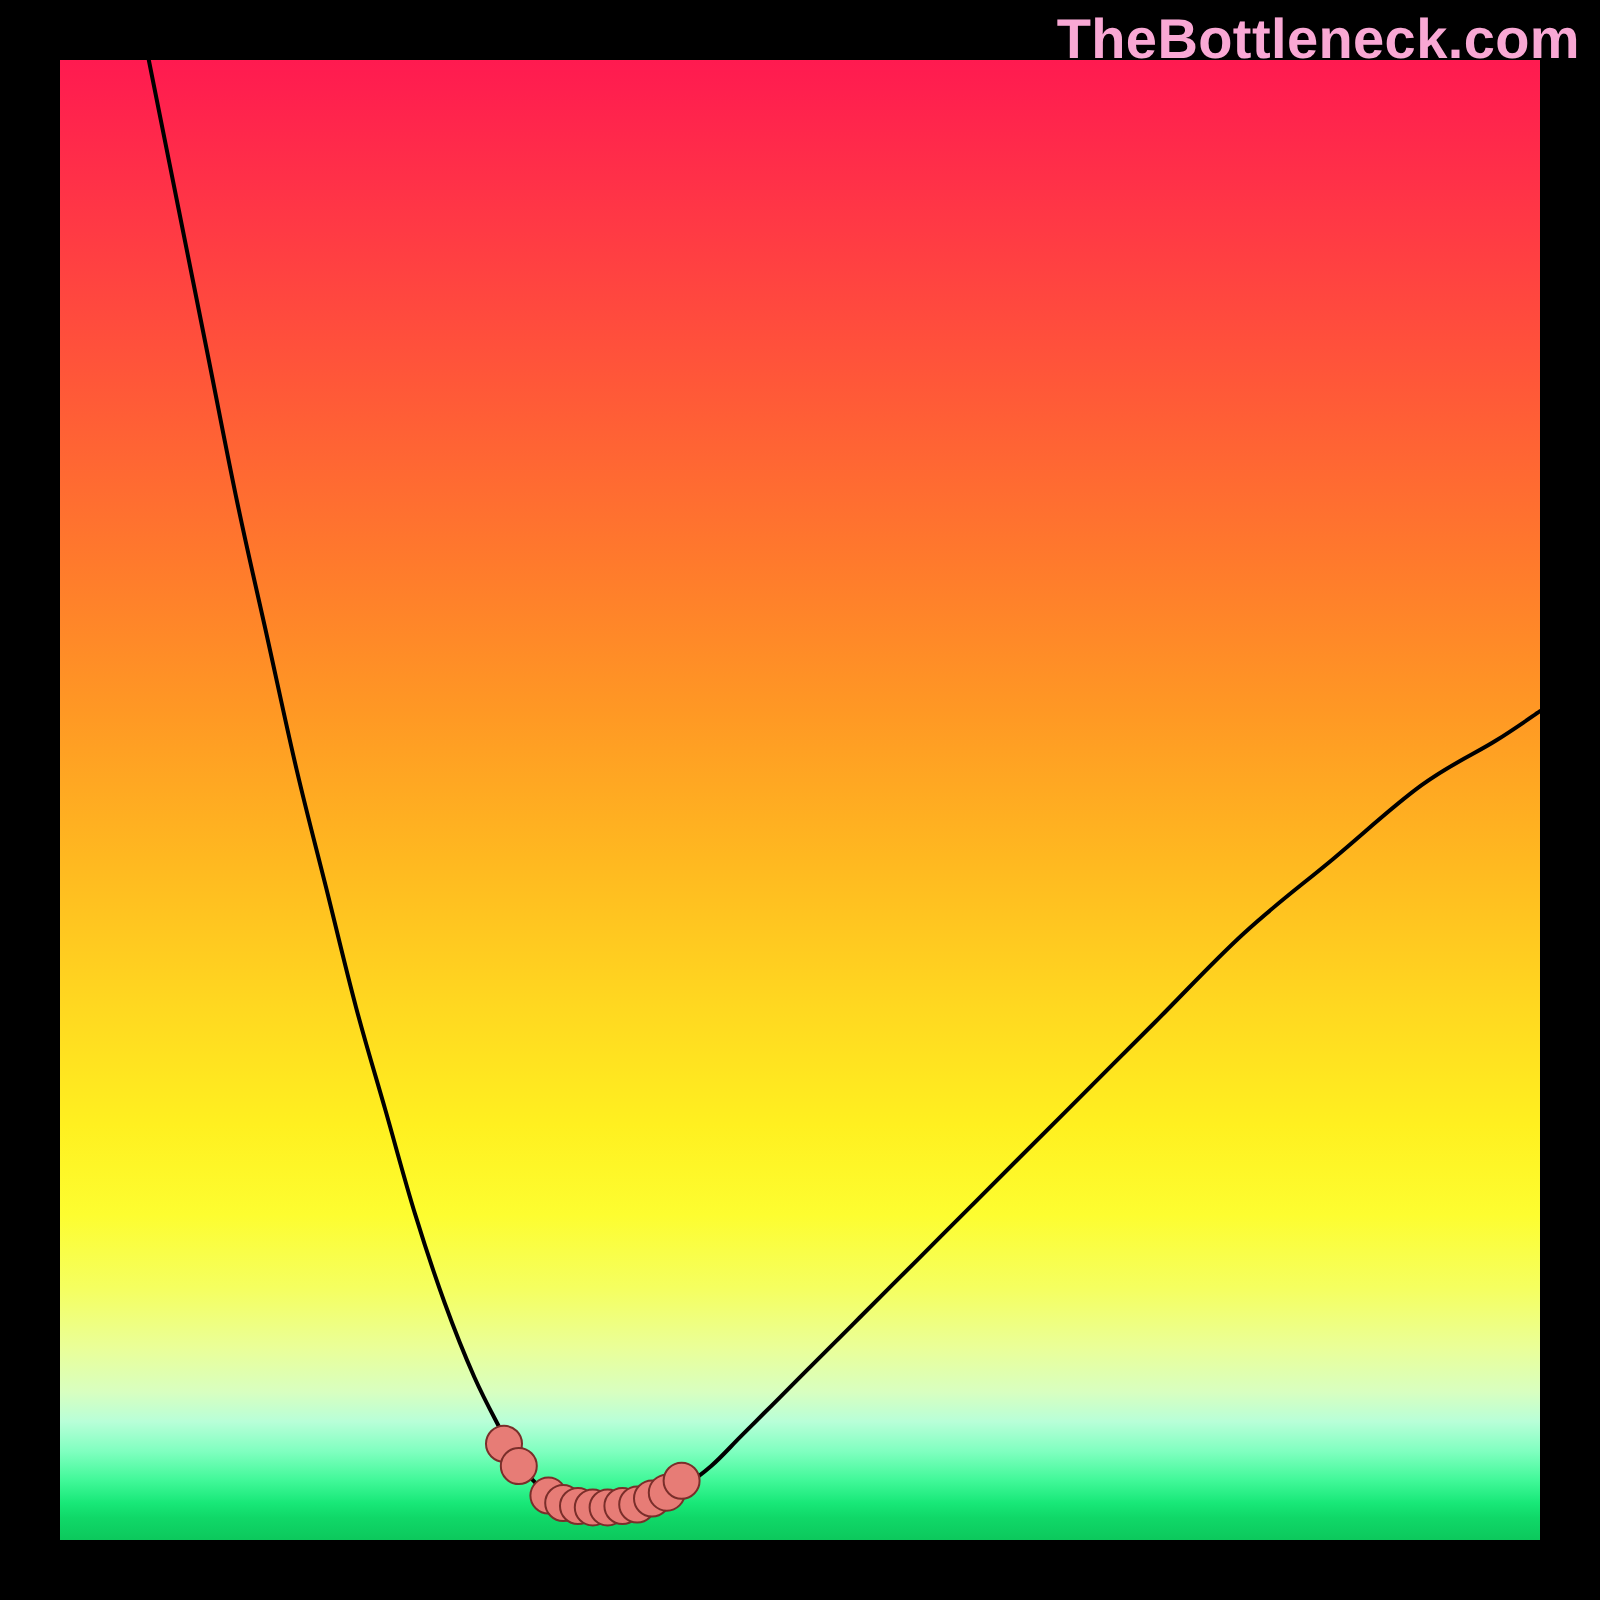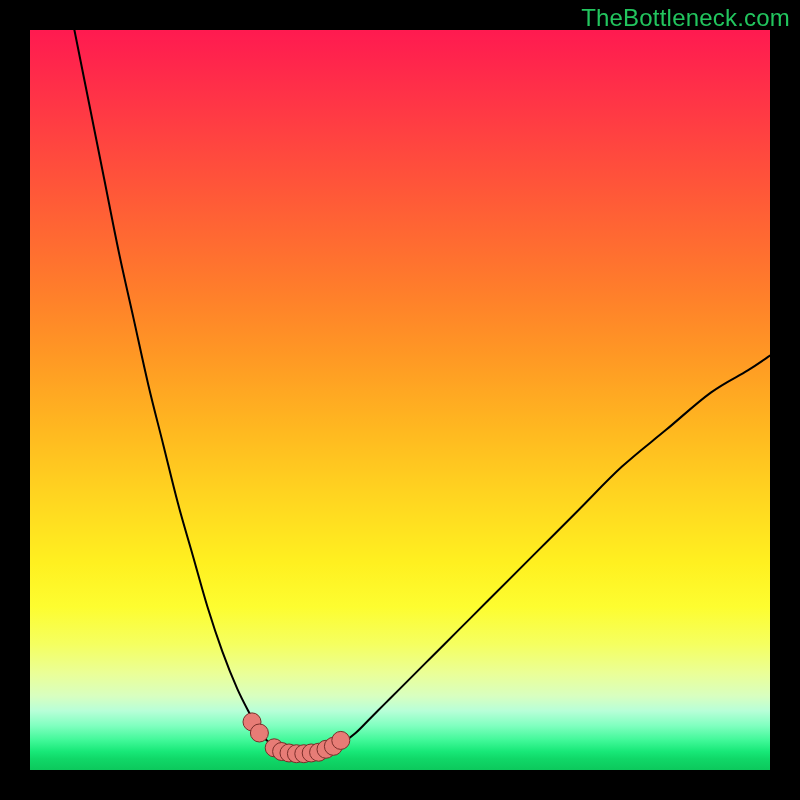--- a/index.html
+++ b/index.html
@@ -51,23 +51,23 @@
       #40f898 96%,
       #18e878 97.5%,
       #10d868 98.5%,
       #0cc85c 100%
     );
   }
   .watermark {
     position: absolute;
     top: 4px;
     right: 10px;
-    color: #22c55e;
-    font-size: 24px;
-    font-weight: 400;
+    color: #f9a8d4;
+    font-size: 28px;
+    font-weight: 700;
     letter-spacing: 0.2px;
   }
   svg.curves {
     position: absolute;
     top: 0;
     left: 0;
     width: 740px;
     height: 740px;
   }
 </style>

